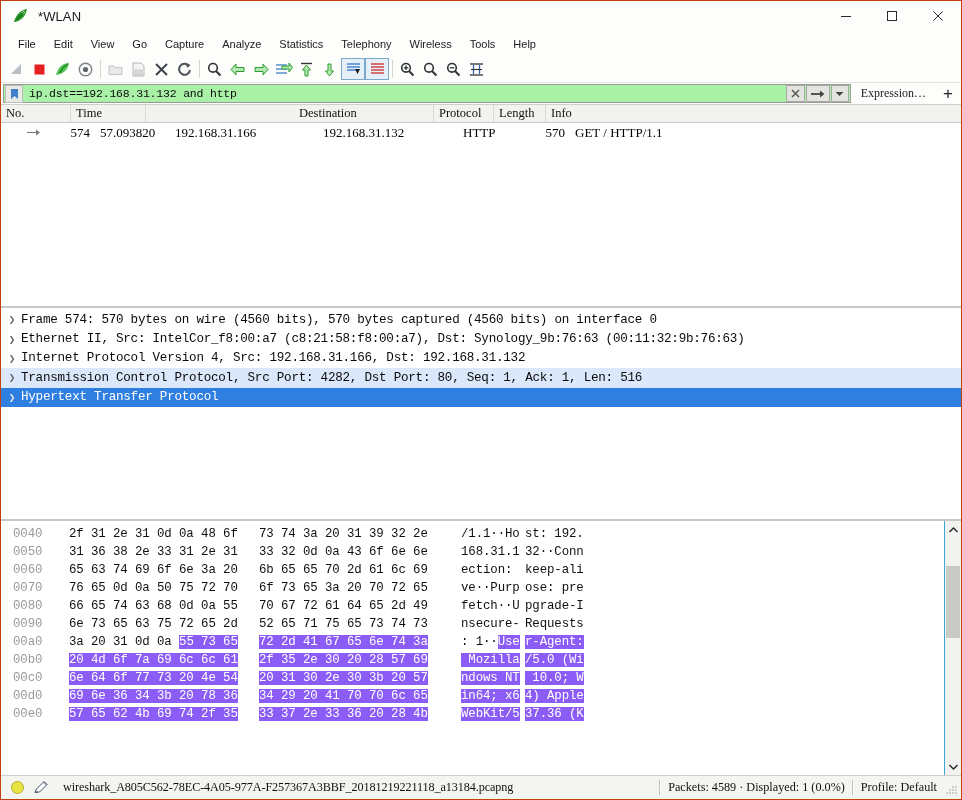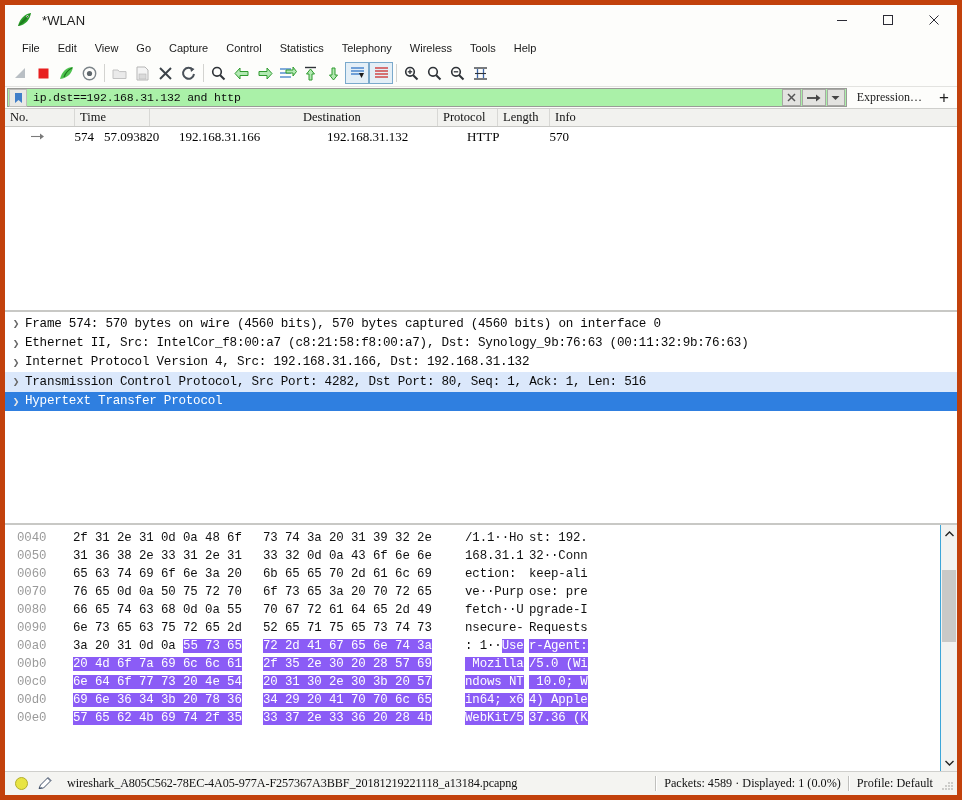--- a/index.html
+++ b/index.html
@@ -6,21 +6,21 @@
   html, body {
     margin: 0; padding: 0;
     width: 962px; height: 800px;
     overflow: hidden;
     background: #ffffff;
     font-family: "Liberation Sans", sans-serif;
   }
   #app {
     width: 962px; height: 800px;
     position: relative;
-    border: 5px solid #c2410c;
+    border: 1px solid #c2410c;
     background: #ffffff;
     display: flex;
     flex-direction: column;
   }
 
   
   .titlebar {
     height: 30px;
     min-height: 30px;
     background: #fdfdfb;
@@ -405,21 +405,21 @@
       </div>
     </div>
   </div>
 
   <div class="menubar">
     <div class="menu-item">File</div>
     <div class="menu-item">Edit</div>
     <div class="menu-item">View</div>
     <div class="menu-item">Go</div>
     <div class="menu-item">Capture</div>
-    <div class="menu-item">Control</div>
+    <div class="menu-item">Analyze</div>
     <div class="menu-item">Statistics</div>
     <div class="menu-item">Telephony</div>
     <div class="menu-item">Wireless</div>
     <div class="menu-item">Tools</div>
     <div class="menu-item">Help</div>
   </div>
 
   <div class="toolbar">
 
     <div class="tb-btn">
@@ -605,20 +605,21 @@
           <line x1="1" y1="5.5" x2="12" y2="5.5" stroke="#7a7a7a" stroke-width="1.1"></line>
           <path d="M10 2.5 L14 5.5 L10 8.5 Z" fill="#7a7a7a"></path>
         </svg>
       </div>
       <div class="td col-no num">574</div>
       <div class="td col-time">57.093820</div>
       <div class="td col-src">192.168.31.166</div>
       <div class="td col-dst">192.168.31.132</div>
       <div class="td col-proto">HTTP</div>
       <div class="td col-len num">570</div>
+      <div class="td col-info">GET / HTTP/1.1</div>
     </div>
   </div>
 
   <div class="packet-details">
     <div class="detail-row">
       <span class="caret">❯</span>
       <span>Frame 574: 570 bytes on wire (4560 bits), 570 bytes captured (4560 bits) on interface 0</span>
     </div>
     <div class="detail-row">
       <span class="caret">❯</span>

